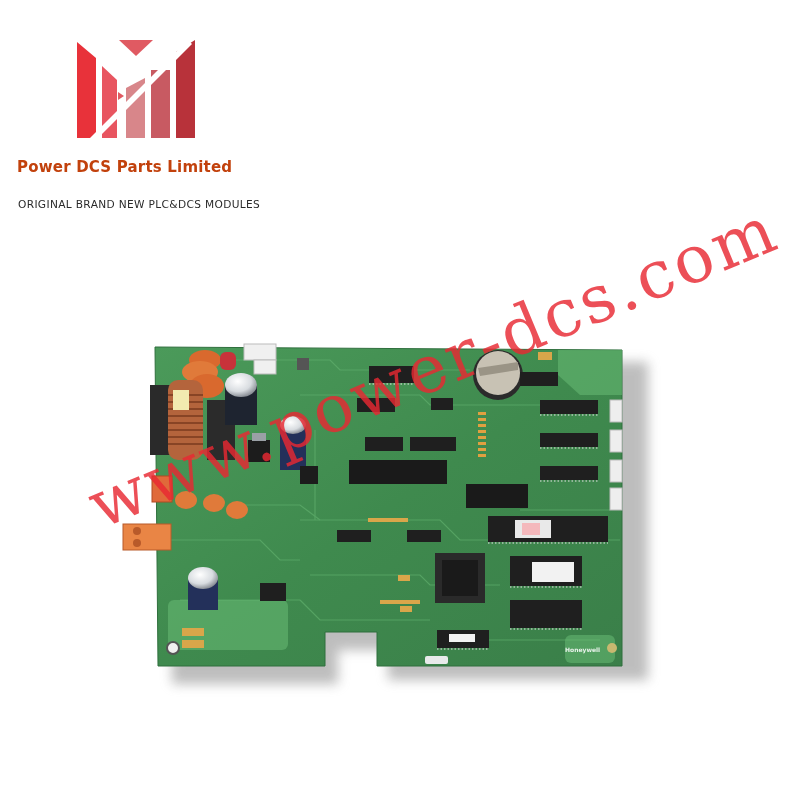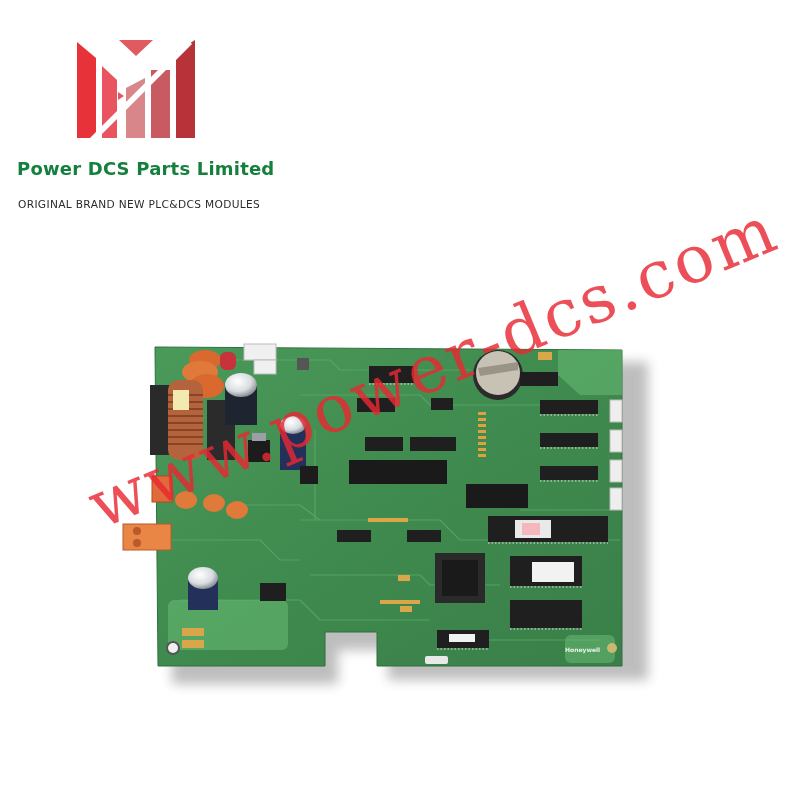--- a/index.html
+++ b/index.html
@@ -1,18 +1,18 @@
 <!DOCTYPE html>
 <html><head>
 <meta charset="utf-8">
 <style>
   html, body { margin:0; padding:0; background:#ffffff; }
   body { width:800px; height:800px; position:relative; overflow:hidden; font-family:"DejaVu Sans", sans-serif; }
   .logo { position:absolute; left:0; top:0; width:220px; height:150px; }
-  .brand-title { position:absolute; left:17px; top:158px; font-family:"DejaVu Sans", sans-serif; font-weight:bold; font-size:18px; letter-spacing:0.2px; color:#15803d; white-space:nowrap; }
+  .brand-title { position:absolute; left:17px; top:158px; font-family:"DejaVu Sans", sans-serif; font-weight:bold; font-size:15px; letter-spacing:0.2px; color:#c2410c; white-space:nowrap; }
   .brand-sub { position:absolute; left:18px; top:198px; font-family:"DejaVu Sans", sans-serif; font-size:10.6px; letter-spacing:0.35px; color:#2a2a2a; white-space:nowrap; }
   .product { position:absolute; left:0; top:0; width:800px; height:800px; }
   .watermark { position:absolute; left:92px; top:470px; font-family:"DejaVu Serif", serif; font-size:66px; color:rgba(232,40,50,0.82); transform-origin:0 50%; transform:rotate(-22.5deg); white-space:nowrap; letter-spacing:3px; pointer-events:none; }
 </style>
 </head>
 <body>
 
 <svg class="logo" viewBox="0 0 220 150" width="220" height="150">
 
   <polygon points="77,42 96,58 96,138 77,138" fill="#e8323a"></polygon>

